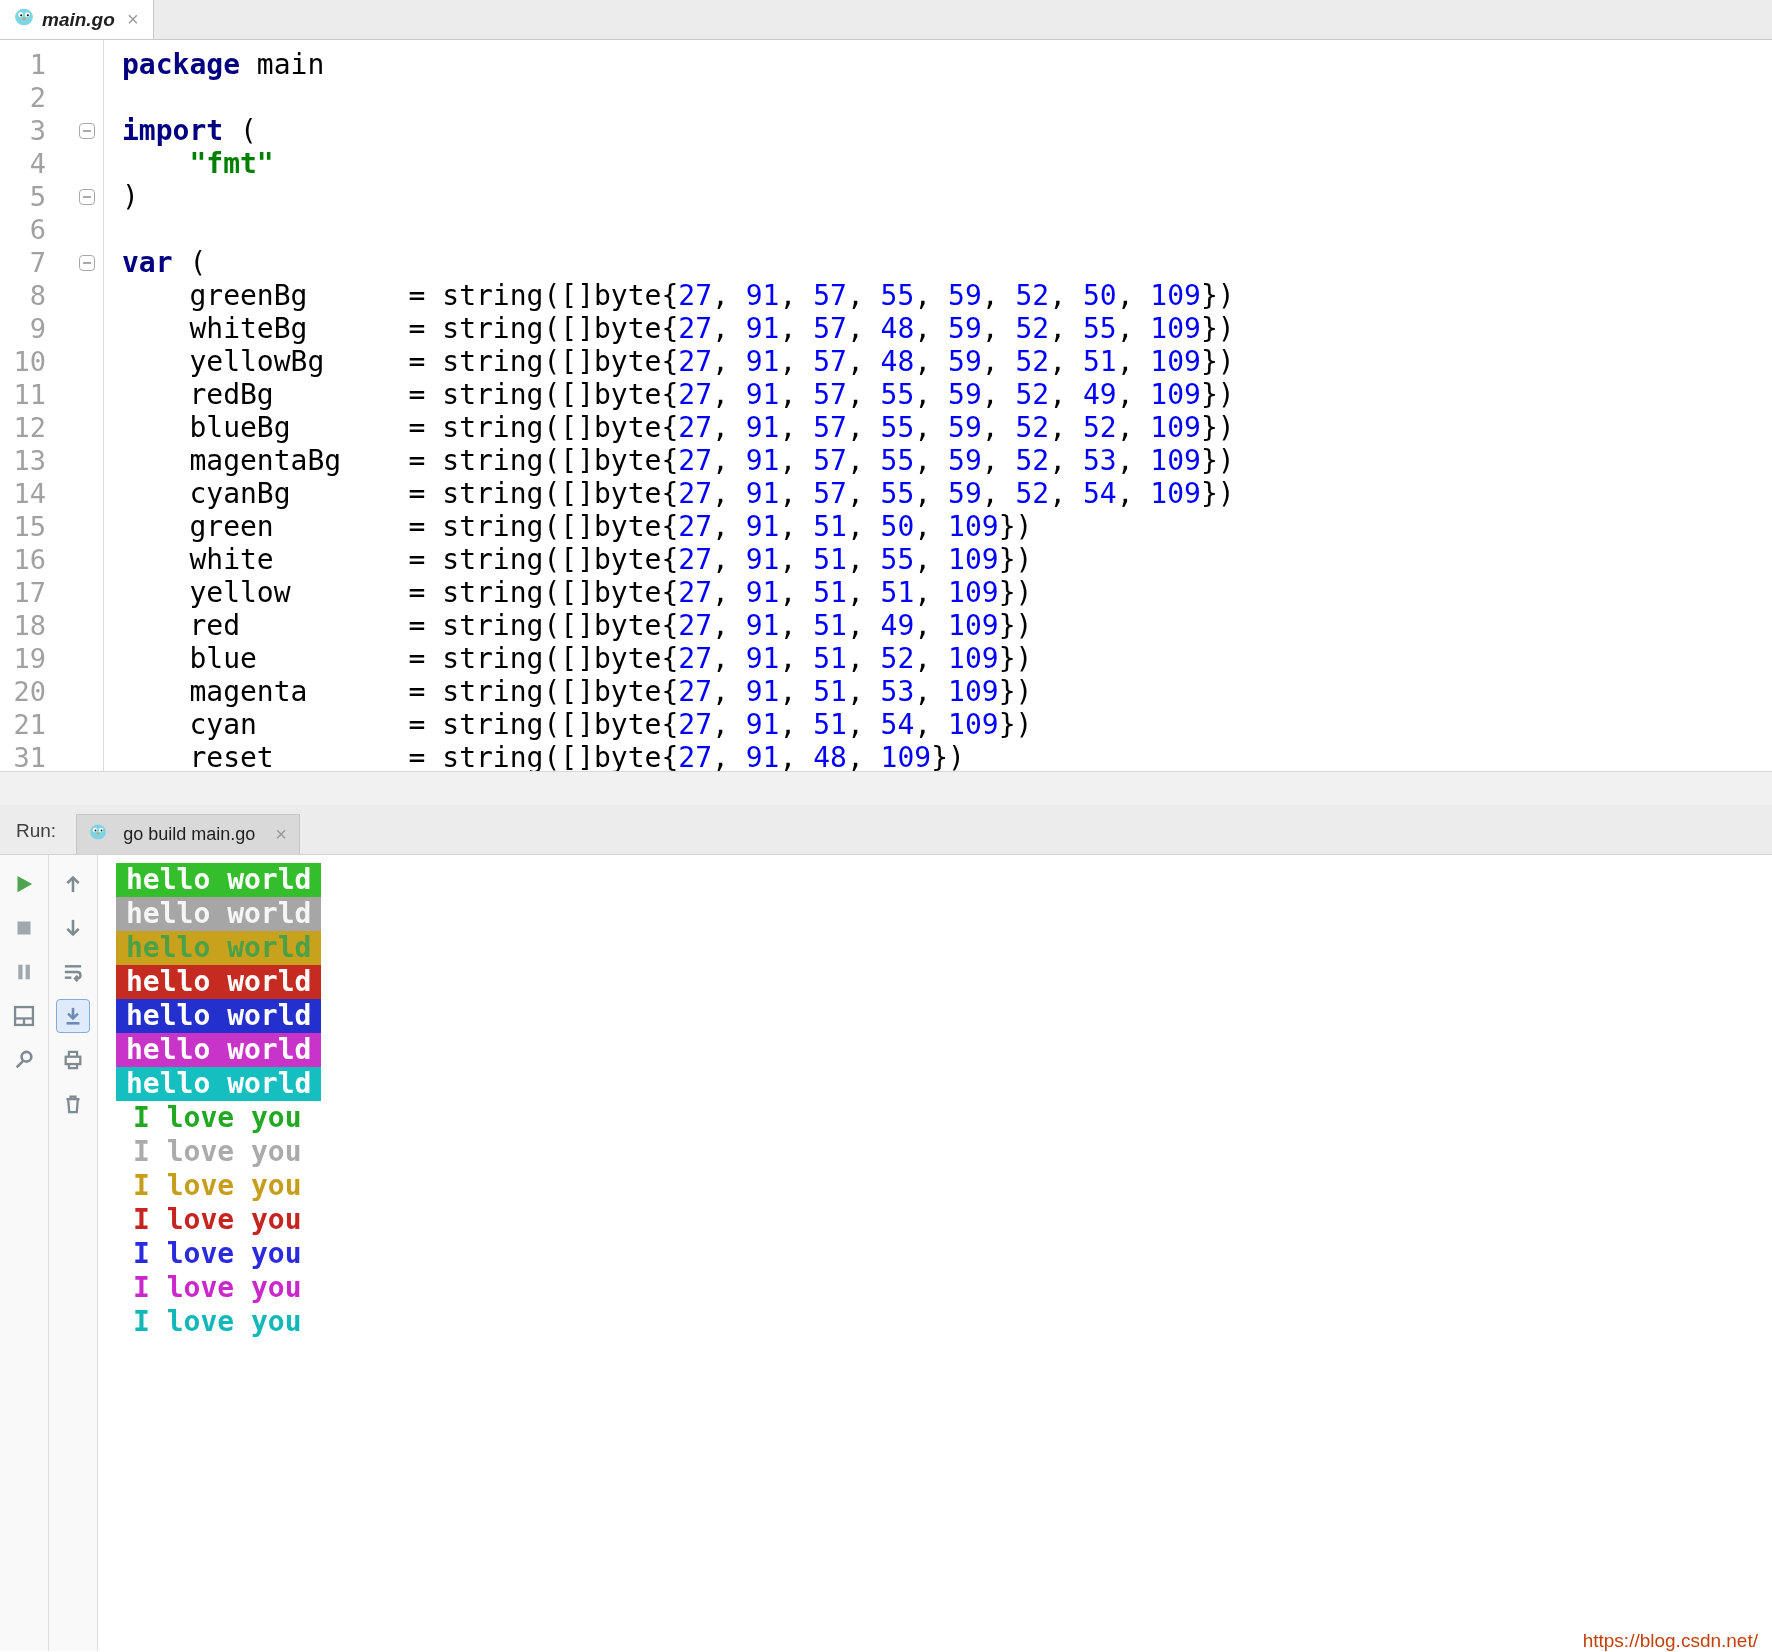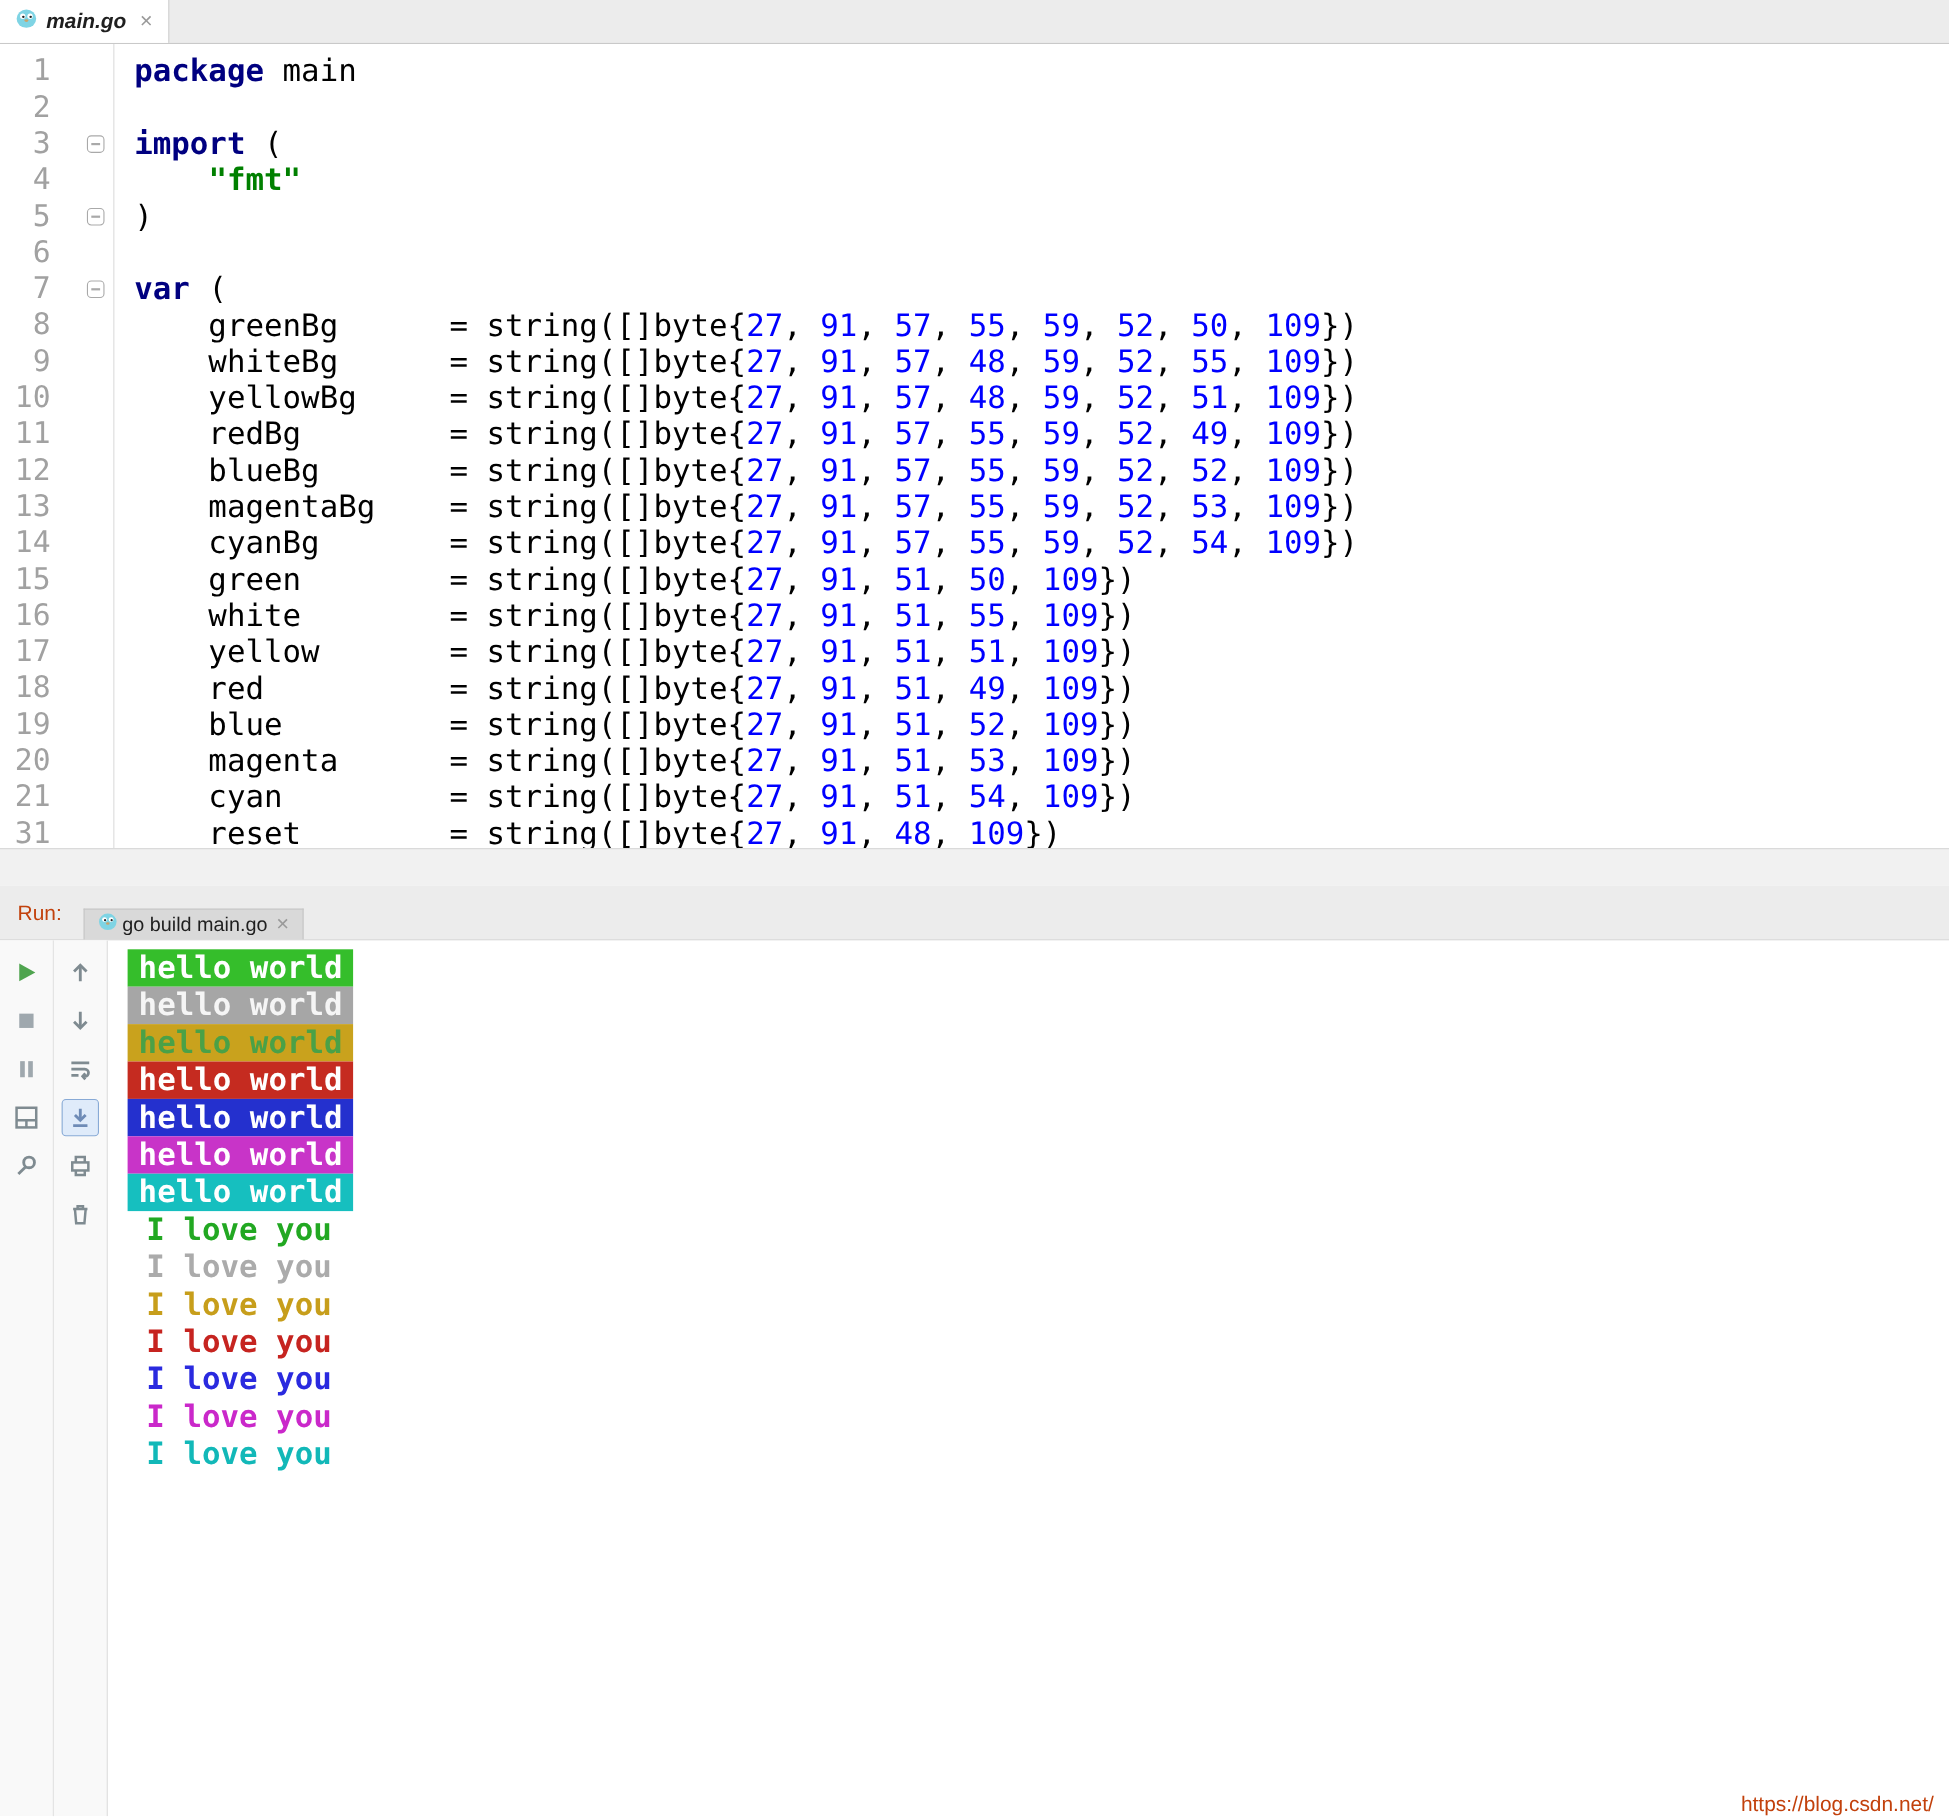--- a/index.html
+++ b/index.html
@@ -29,23 +29,23 @@
               font-size:28px; line-height:33px; white-space:pre; overflow:hidden; }
   .code-line { height:33px; white-space:pre; }
   .tok-kw  { color:#000080; font-weight:bold; }
   .tok-pl  { color:#000000; }
   .tok-str { color:#008000; font-weight:bold; }
   .tok-num { color:#0000FF; }
 
   
   .splitter { height:34px; background:#F1F1F1; border-top:1px solid #D8D8D8; }
   .run-header { height:50px; background:#ECECEC; border-bottom:1px solid #D3D3D3; display:flex; align-items:flex-end; }
-  .run-label { font-size:19px; color:#c2410c; padding:0 20px 12px 16px; }
-  .run-tab { display:flex; align-items:center; gap:4px; background:#D9D9D9;
-             border:1px solid #C6C6C6; border-bottom:none; height:28px; padding:0 12px; font-size:18px; color:#1f1f1f; }
+  .run-label { font-size:19px; color:#404040; padding:0 20px 12px 16px; }
+  .run-tab { display:flex; align-items:center; gap:16px; background:#D9D9D9;
+             border:1px solid #C6C6C6; border-bottom:none; height:40px; padding:0 12px; font-size:18px; color:#1f1f1f; }
 
   
   .run-body { display:flex; height:796px; background:#fff; }
   .toolcol { width:49px; background:#F9F9F9; border-right:1px solid #DEDEDE;
              display:flex; flex-direction:column; align-items:center; padding-top:12px; gap:10px; }
   .toolbtn { width:34px; height:34px; display:flex; align-items:center; justify-content:center; border-radius:4px; cursor:pointer; }
   .toolbtn.selected { background:#DFEBFA; border:1px solid #88AAD6; }
   .toolbtn svg { display:block; }
 
   .console { flex:1; position:relative; padding:8px 0 0 4px;

